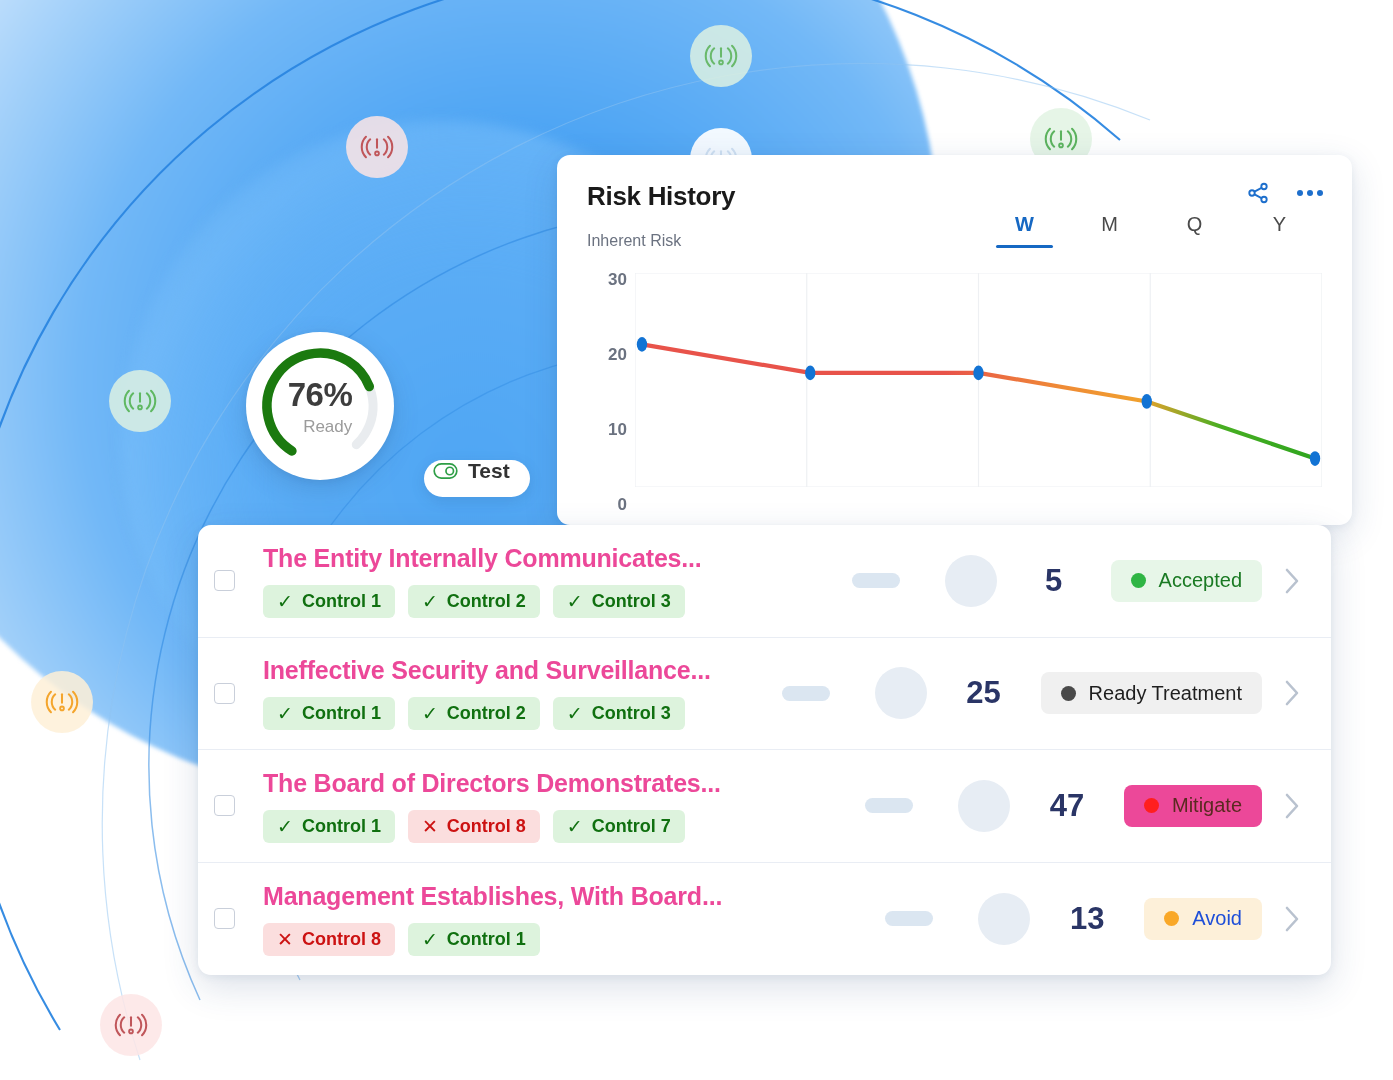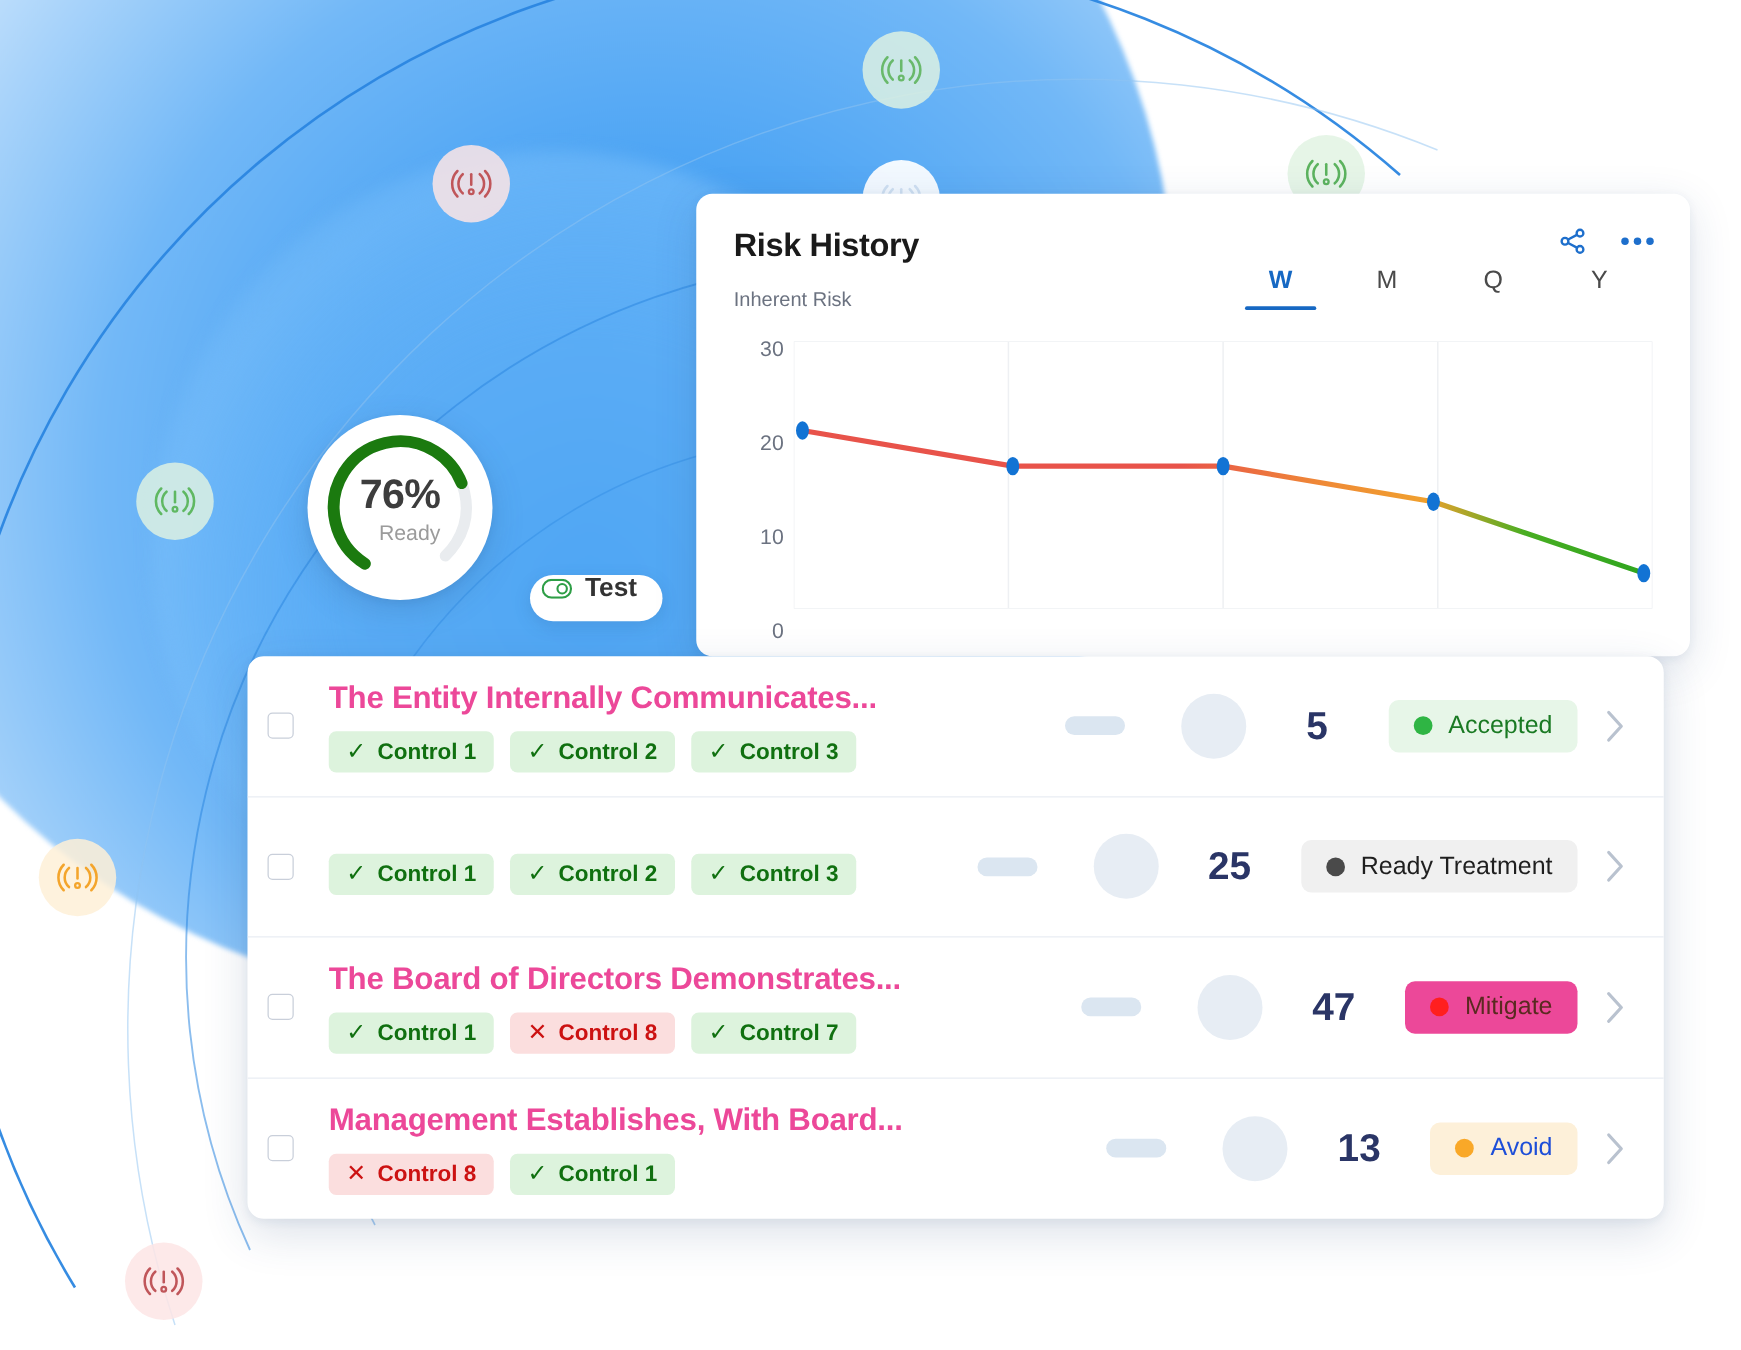--- a/index.html
+++ b/index.html
@@ -118,20 +118,21 @@
     height: 3px; background: #1668c3; border-radius: 2px;
   }
 
   
   #chart-wrap { position: absolute; left: 30px; top: 118px; right: 30px; bottom: 22px; }
   .ylabels { position: absolute; left: 0; top: 0; width: 40px; height: 100%; }
   .ylab {
     position: absolute; right: 0;
     font-size: 17px; color: #6b7280;
     transform: translateY(-50%);
+    font-weight: bold;
   }
   #plot {
     position: absolute; left: 48px; right: 0; top: 0; bottom: 0;
   }
 
   
   #list-card {
     position: absolute;
     left: 198px; top: 525px;
     width: 1133px; height: 450px;
@@ -414,20 +415,21 @@
           </div>
           <span class="chev">
             <svg width="17" height="28" viewBox="0 0 17 28">
               <path d="M3 3 L13 14 L3 25" fill="none" stroke="#b9c2cf" stroke-width="2.6" stroke-linecap="round" stroke-linejoin="round"></path>
             </svg>
           </span>
         </div>
         <div class="row">
           <div class="chk"></div>
           <div class="rowmain">
+            <div class="rowtitle">Ineffective Security and Surveillance...</div>
             <div class="chips">
               <span class="chip ok">
                 <span class="g">✓</span>
                 <span>Control 1</span>
               </span>
               <span class="chip ok">
                 <span class="g">✓</span>
                 <span>Control 2</span>
               </span>
               <span class="chip ok">

